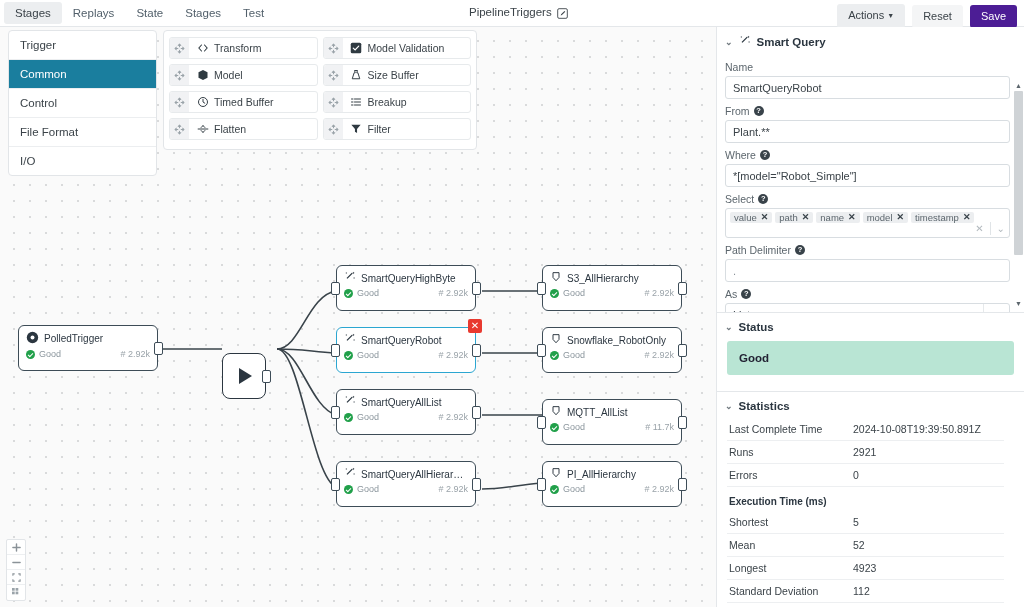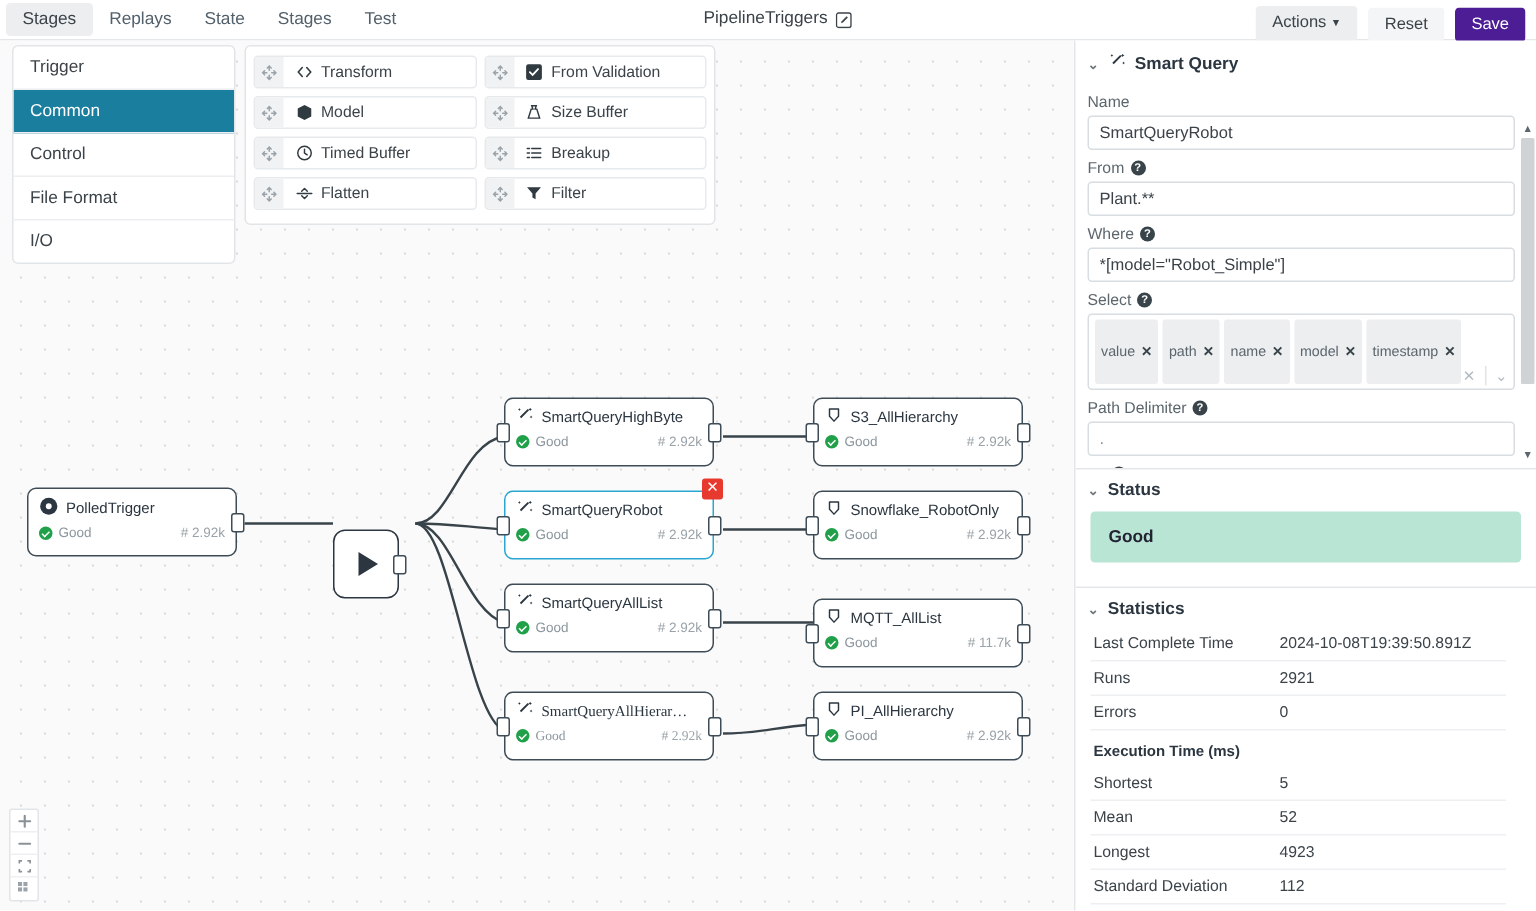--- a/index.html
+++ b/index.html
@@ -188,21 +188,21 @@
     font-family: inherit;
   }
   .inp.muted { color: #8a9298; }
   .select-box {
     width: 100%; min-height: 30px; border: 1px solid #d8dde1; border-radius: 3px;
     padding: 3px 4px; display: flex; flex-wrap: wrap; align-items: flex-start;
     gap: 3px; position: relative;
   }
   .tag {
     background: #eceef0; color: #5c666d; font-size: 9.5px;
-    padding: 16px 4px; border-radius: 2px; display: flex; align-items: center; gap: 4px;
+    padding: 0 4px; border-radius: 2px; display: flex; align-items: center; gap: 4px;
     line-height: 11px;
   }
   .tag .x { font-size: 9px; color: #39434a; cursor: pointer; font-weight: bold; }
   .sel-tools {
     position: absolute; right: 4px; bottom: 2px; display: flex; align-items: center;
     gap: 6px; color: #b2b9be; font-size: 10px;
   }
   .sel-sep { width: 1px; height: 13px; background: #e0e4e7; }
   .combo {
     width: 100%; height: 23px; border: 1px solid #d8dde1; border-radius: 3px;
@@ -319,21 +319,21 @@
               <svg width="11" height="11" viewBox="0 0 12 12" fill="none" stroke="#9aa3a9" stroke-width="1.1" stroke-linecap="round">
                 <path d="M6 1.2v3M6 7.8v3M1.2 6h3M7.8 6h3M4.6 2.6 6 1.2l1.4 1.4M4.6 9.4 6 10.8l1.4-1.4M2.6 4.6 1.2 6l1.4 1.4M9.4 4.6 10.8 6l-1.4 1.4"></path>
               </svg>
             </div>
             <div class="chip-ico">
               <svg width="12" height="12" viewBox="0 0 16 16">
                 <rect x="1" y="1" width="14" height="14" rx="2" fill="#2f3a41"></rect>
                 <path d="M4.3 8.2 L6.8 10.6 L11.6 5.4" stroke="#fff" stroke-width="1.6" fill="none" stroke-linecap="round"></path>
               </svg>
             </div>
-            <div class="chip-label">From Validation</div>
+            <div class="chip-label">Model Validation</div>
           </div>
           <div class="stage-chip">
             <div class="drag-grip">
               <svg width="11" height="11" viewBox="0 0 12 12" fill="none" stroke="#9aa3a9" stroke-width="1.1" stroke-linecap="round">
                 <path d="M6 1.2v3M6 7.8v3M1.2 6h3M7.8 6h3M4.6 2.6 6 1.2l1.4 1.4M4.6 9.4 6 10.8l1.4-1.4M2.6 4.6 1.2 6l1.4 1.4M9.4 4.6 10.8 6l-1.4 1.4"></path>
               </svg>
             </div>
             <div class="chip-ico">
               <svg width="12" height="12" viewBox="0 0 16 16" fill="#2f3a41">
                 <path d="M8 1.3 14 4.4v7.2L8 14.7 2 11.6V4.4z"></path>
@@ -473,21 +473,21 @@
           <div class="node-foot">
             <div class="node-status">
               <span class="dot-good"></span>
               <span>Good</span>
             </div>
             <div class="node-count"># 2.92k</div>
           </div>
           <div class="port in"></div>
           <div class="port out"></div>
         </div>
-        <div class="node" style="left: 336px; top: 434px; width: 140px; font-family: Liberation Serif, serif;">
+        <div class="node" style="left: 336px; top: 434px; width: 140px;">
           <div class="node-title">
             <span><svg width="12" height="12" viewBox="0 0 16 16" fill="#2b3640">
                 <path d="M10.4 2.2l1.2 1.2-7 7-1.2-1.2zM12.6 1l.5 1.1 1.1.5-1.1.5-.5 1.1-.5-1.1-1.1-.5 1.1-.5zM3 1.4l.4.9.9.4-.9.4-.4.9-.4-.9-.9-.4.9-.4zM13.4 8l.4.9.9.4-.9.4-.4.9-.4-.9-.9-.4.9-.4z"></path>
               </svg></span>
             <span>SmartQueryAllHierar…</span>
           </div>
           <div class="node-foot">
             <div class="node-status">
               <span class="dot-good"></span>
               <span>Good</span>

